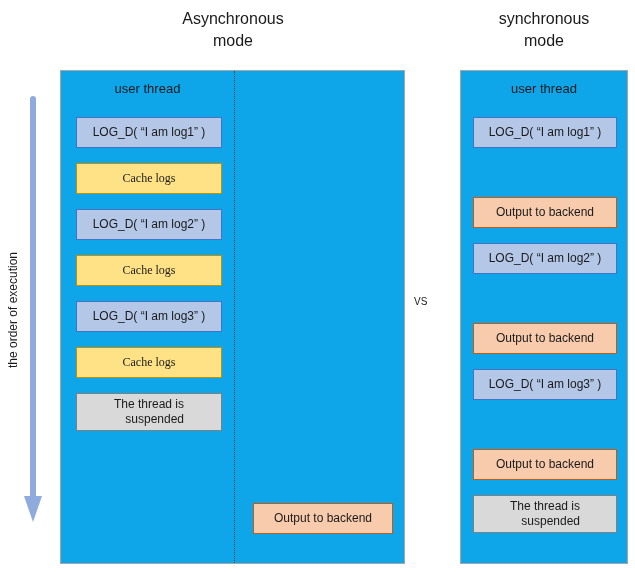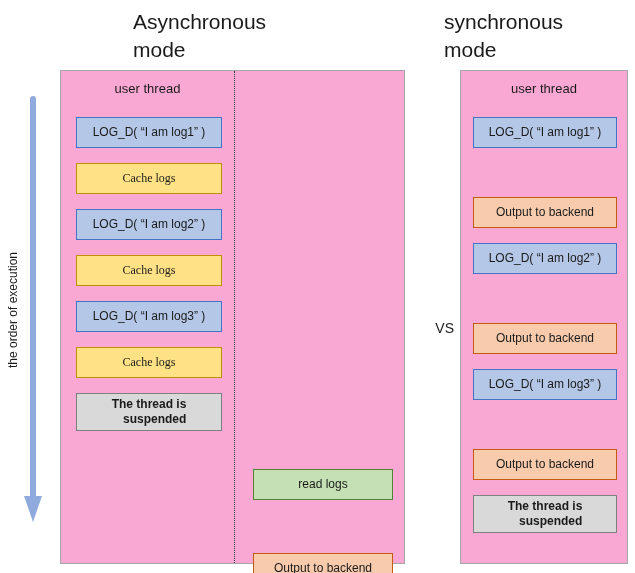--- a/index.html
+++ b/index.html
@@ -9,34 +9,34 @@
     height: 573px;
     background: #ffffff;
     font-family: "Liberation Sans", sans-serif;
     color: #1a1a1a;
     overflow: hidden;
   }
   .title {
     position: absolute;
     top: 8px;
     width: 200px;
-    text-align: left;
-    font-size: 21px;
+    text-align: center;
+    font-size: 16px;
     line-height: 1.35;
     white-space: pre-line;
   }
   .async-title { left: 133px; }
   .sync-title  { left: 444px; }
   .vs {
     position: absolute;
     left: 414px;
-    top: 320px;
+    top: 296px;
     width: 40px;
-    text-align: right;
-    font-size: 14px;
+    text-align: left;
+    font-size: 10px;
   }
   .order-label {
     position: absolute;
     left: -86px;
     top: 302px;
     width: 200px;
     height: 16px;
     text-align: center;
     font-size: 12px;
     transform: rotate(-90deg);
@@ -48,21 +48,21 @@
     top: 94px;
     width: 22px;
     height: 432px;
   }
   .arrow-line { stroke: var(--arrow, #8FAADC); }
   .arrow-head { fill: var(--arrow, #8FAADC); }
   .panel {
     position: absolute;
     top: 70px;
     height: 494px;
-    background: #f9a8d4;
+    background: #0ea5e9;
     border: 1px solid var(--panel_border, #A6A6A6);
     box-sizing: border-box;
   }
   .async-panel { left: 60px;  width: 345px; }
   .sync-panel  { left: 460px; width: 168px; }
   .col-header {
     position: absolute;
     top: 10px;
     text-align: center;
     font-size: 13px;
@@ -91,21 +91,21 @@
     box-sizing: border-box;
     border: 1px solid #000;
     display: flex;
     align-items: center;
     justify-content: center;
     text-align: right;
     font-size: 12px;
     line-height: 1.25;
     white-space: pre-line;
   }
-  .tall { height: 38px; font-weight: bold; }
+  .tall { height: 38px; }
   .k-log     { background: var(--log_fill, #B4C7E7);     border-color: var(--log_border, #4472C4); }
   .k-cache   { background: var(--cache_fill, #FFE285);   border-color: var(--cache_border, #BF9000); font-family: Liberation Serif, serif; }
   .k-output  { background: var(--output_fill, #F8CBAD);  border-color: var(--output_border, #C55A11); margin-top: 34px; }
   .k-read    { background: var(--read_fill, #C5E0B4);    border-color: var(--read_border, #538135); }
   .k-suspend { background: var(--suspend_fill, #D9D9D9); border-color: var(--suspend_border, #7F7F7F); }
 </style>
 </head>
 <body>
 
 <div class="canvas">
@@ -133,21 +133,20 @@
       <div class="step k-cache">Cache logs</div>
       <div class="step k-log">LOG_D( “I am log2” )</div>
       <div class="step k-cache">Cache logs</div>
       <div class="step k-log">LOG_D( “I am log3” )</div>
       <div class="step k-cache">Cache logs</div>
       <div class="step k-suspend tall">The thread is
 suspended</div>
     </div>
 
     <div class="steps async-out-steps">
-      <div class="step k-read">read logs</div>
       <div class="step k-output">Output to backend</div>
     </div>
   </div>
 
   <div class="panel sync-panel">
     <div class="col-header hdr-sync-user">user thread</div>
 
     <div class="steps sync-user-steps">
       <div class="step k-log">LOG_D( “I am log1” )</div>
       <div class="step k-output">Output to backend</div>

